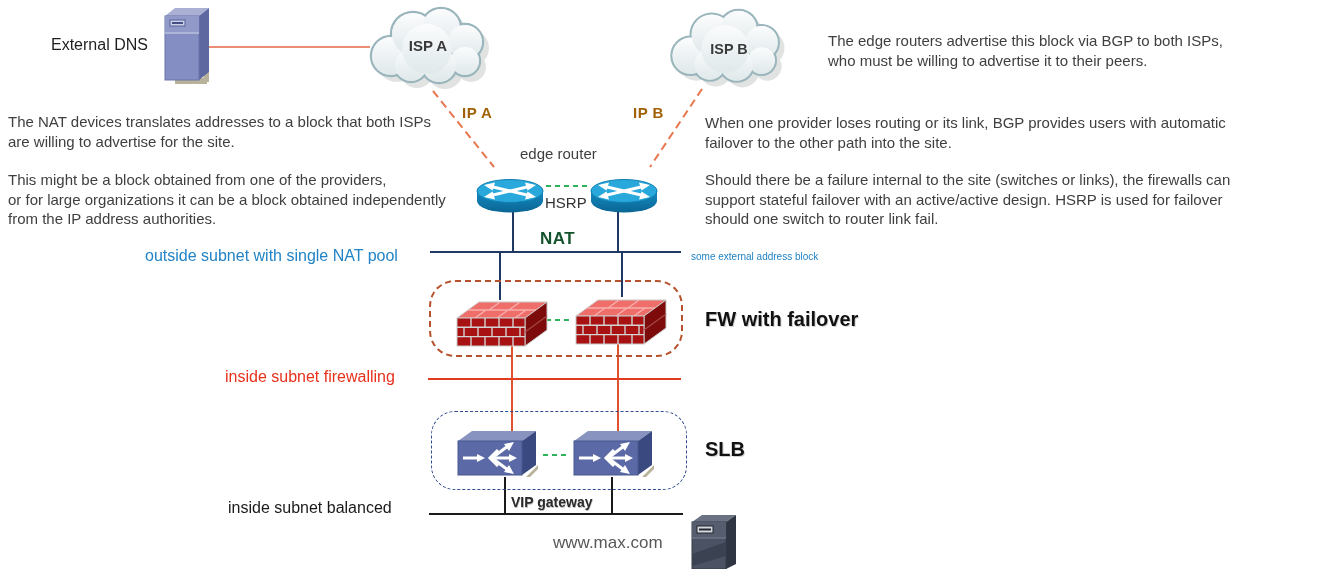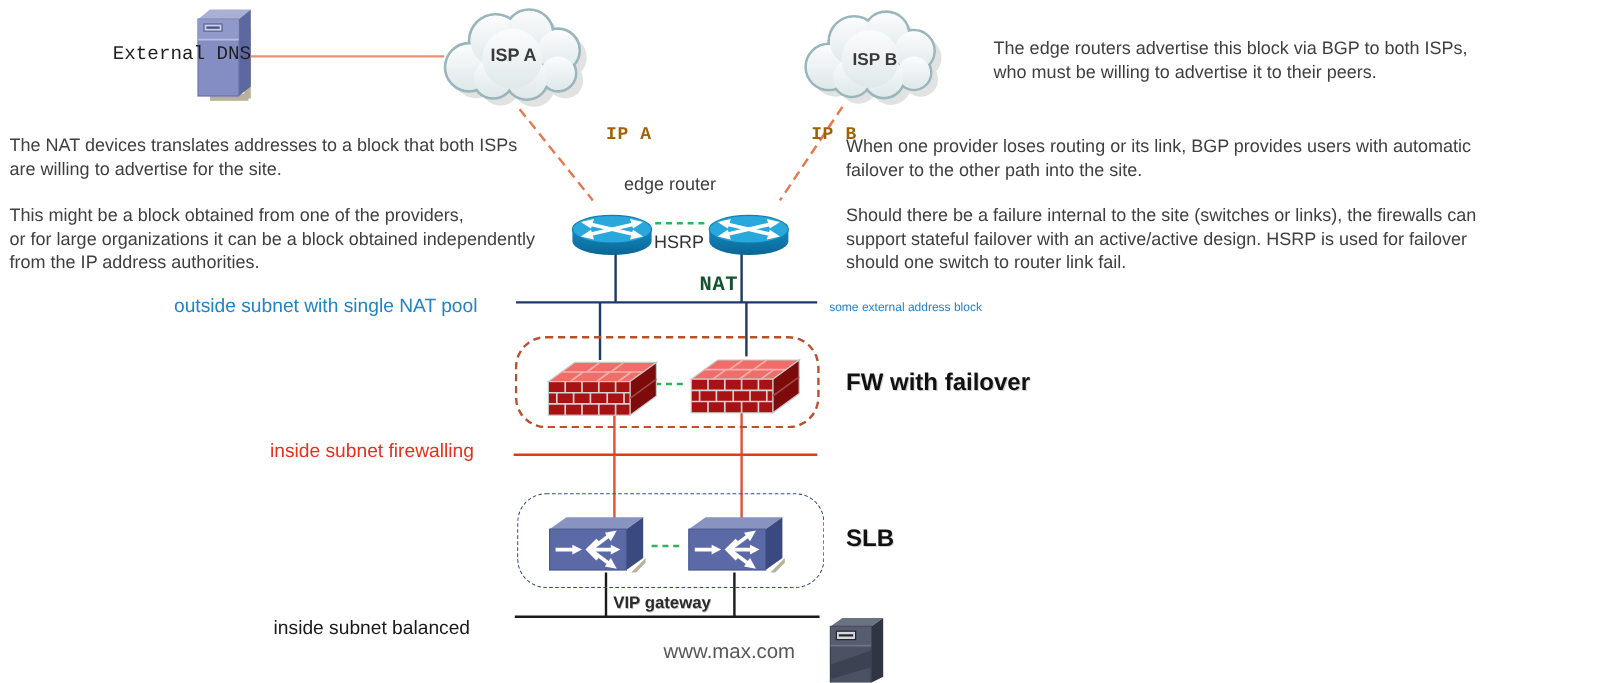--- a/index.html
+++ b/index.html
@@ -4,24 +4,24 @@
 <style>
   html,body{margin:0;padding:0;background:#fff;}
   .canvas{
     position:relative;width:1337px;height:569px;background:#ffffff;
     font-family:"Liberation Sans", sans-serif;overflow:hidden;
   }
   .abs{position:absolute;}
   .para{
     font-size:15px;line-height:19.5px;color:#3f3f3f;white-space:pre-line;
   }
-  .serif{font-family:Liberation Mono, monospace;margin-left:43px;}
+  .serif{font-family:Liberation Sans, sans-serif;}
   .lbl-blue{color:#2283c5;font-size:16px;white-space:nowrap;}
   .lbl-red{color:#e8301c;font-size:16px;white-space:nowrap;}
-  .lbl-black{color:#1a1a1a;font-size:16px;white-space:nowrap;margin-top:16px;}
+  .lbl-black{color:#1a1a1a;font-size:16px;white-space:nowrap;}
   .node-lbl{color:#3f3f3f;font-size:15px;white-space:nowrap;}
   .big-lbl{color:#111;font-size:20px;font-weight:600;white-space:nowrap;
     text-shadow:1px 1px 0 rgba(0,0,0,0.18);}
   .nat-lbl{color:#14532d;font-weight:bold;font-size:17px;letter-spacing:.5px;}
   .ip-lbl{color:#a16207;font-weight:bold;font-size:15px;letter-spacing:.5px;}
   .dns-lbl{color:#1f1f1f;font-size:16px;}
   .vip-lbl{color:#2b2b2b;font-size:14px;font-weight:bold;white-space:nowrap;
     text-shadow:.5px .5px 0 rgba(0,0,0,0.25);}
   .www-lbl{color:#585858;font-size:17px;white-space:nowrap;}
   .fw-zone{left:429px;top:280px;width:250px;height:73px;

